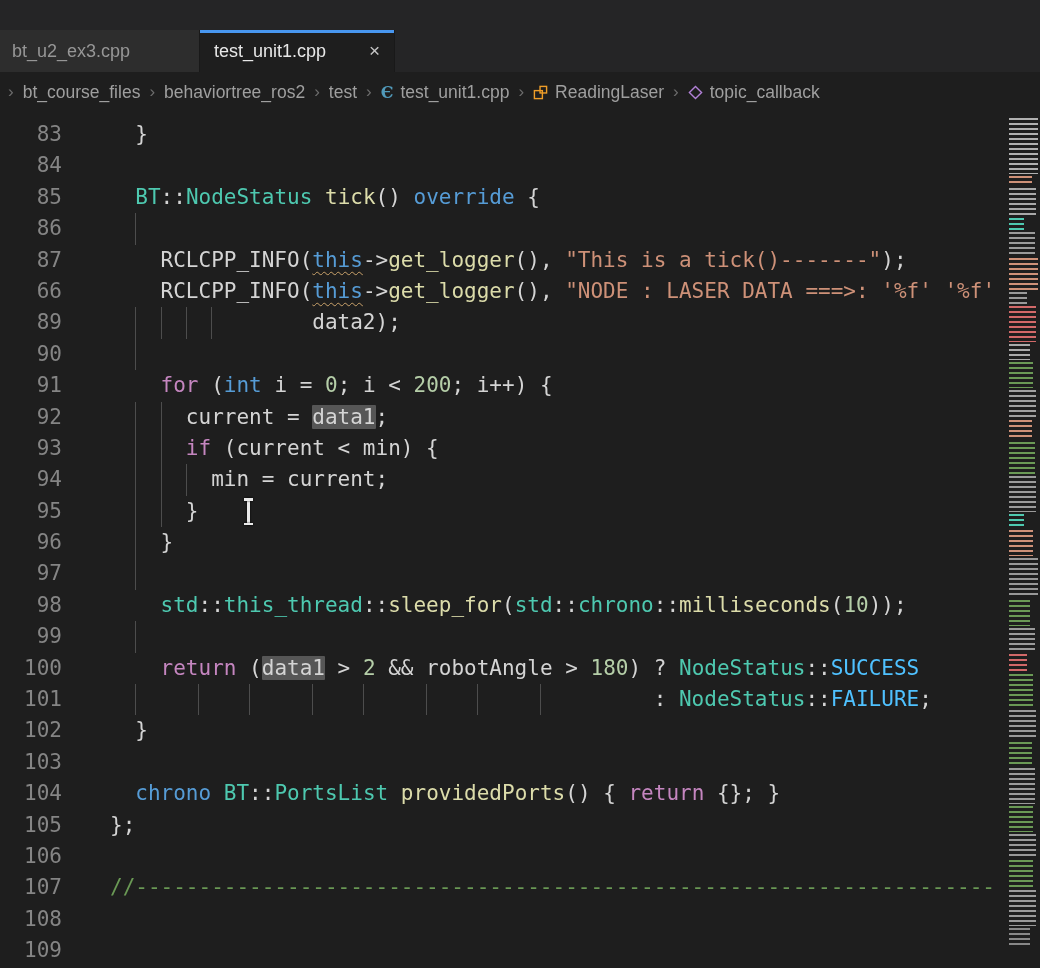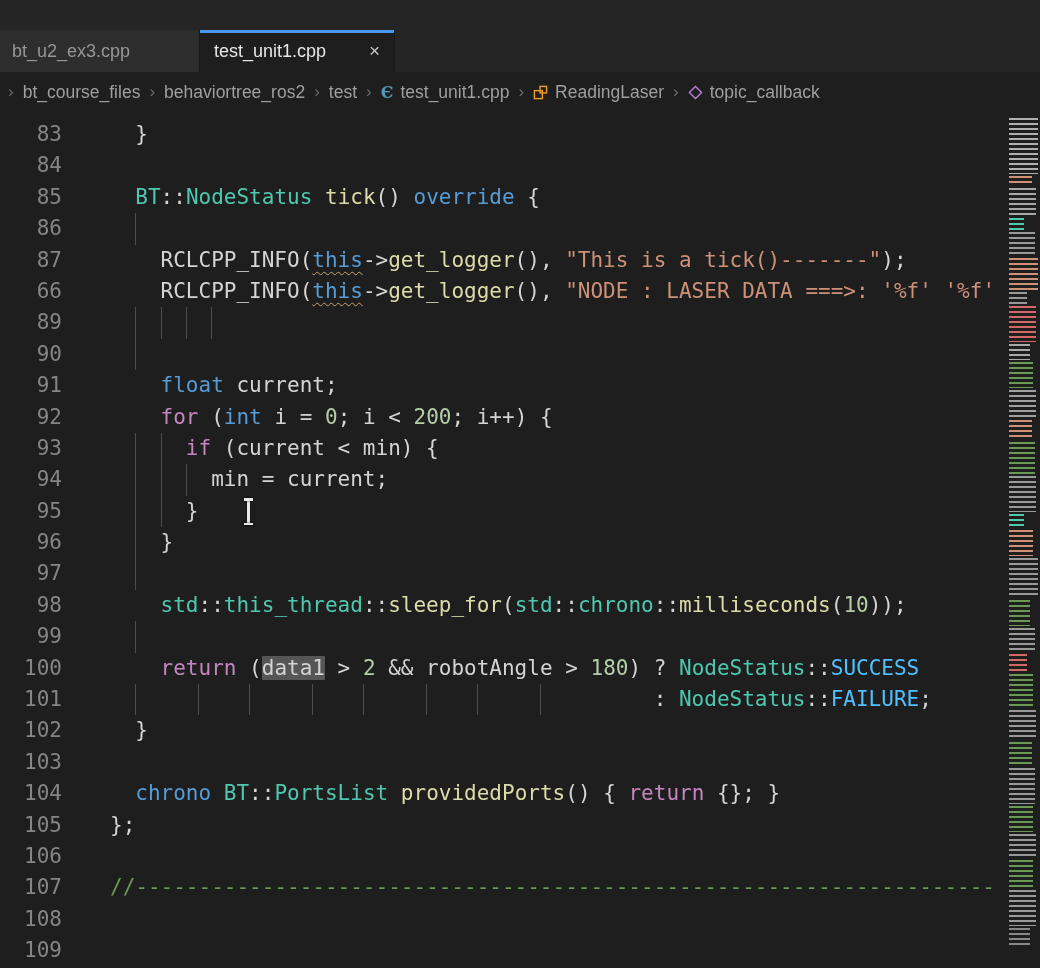--- a/index.html
+++ b/index.html
@@ -123,24 +123,24 @@
       <div class="ln">108</div>
       <div class="ln">109</div>
     </div>
   <div class="code-area">
       <div class="code-row"><span>  <span class="tk-d">}</span></span></div>
       <div class="code-row"><span></span></div>
       <div class="code-row"><span>  <span class="tk-t">BT</span><span class="tk-d">::</span><span class="tk-t">NodeStatus</span><span class="tk-d"> </span><span class="tk-f">tick</span><span class="tk-d">() </span><span class="tk-k">override</span><span class="tk-d"> {</span></span></div>
       <div class="code-row"><span class="guide" style="left: 69.28px;"></span><span></span></div>
       <div class="code-row"><span>    <span class="tk-d">RCLCPP_INFO(</span><span class="tk-k squiggle">this</span><span class="tk-d">-&gt;</span><span class="tk-f">get_logger</span><span class="tk-d">(), </span><span class="tk-s">"This is a tick()-------"</span><span class="tk-d">);</span></span></div>
       <div class="code-row"><span>    <span class="tk-d">RCLCPP_INFO(</span><span class="tk-k squiggle">this</span><span class="tk-d">-&gt;</span><span class="tk-f">get_logger</span><span class="tk-d">(), </span><span class="tk-s">"NODE : LASER DATA ===&gt;: '%f' '%f'</span></span></div>
-      <div class="code-row"><span class="guide" style="left: 69.28px;"></span><span class="guide" style="left: 94.56px;"></span><span class="guide" style="left: 119.84px;"></span><span class="guide" style="left: 145.12px;"></span></div>
+      <div class="code-row"><span class="guide" style="left: 69.28px;"></span><span class="guide" style="left: 94.56px;"></span><span class="guide" style="left: 119.84px;"></span><span class="guide" style="left: 145.12px;"></span><span>                <span class="tk-d">data2);</span></span></div>
       <div class="code-row"><span class="guide" style="left: 69.28px;"></span><span></span></div>
-      <div class="code-row"><span>    <span class="tk-k">float</span><span class="tk-d"> current;</span></span></div>
       <div class="code-row"><span>    <span class="tk-c">for</span><span class="tk-d"> (</span><span class="tk-k">int</span><span class="tk-d"> i = </span><span class="tk-n">0</span><span class="tk-d">; i &lt; </span><span class="tk-n">200</span><span class="tk-d">; i++) {</span></span></div>
+      <div class="code-row"><span class="guide" style="left: 69.28px;"></span><span class="guide" style="left: 94.56px;"></span><span>      <span class="tk-d">current = </span><span class="tk-d hl">data1</span><span class="tk-d">;</span></span></div>
       <div class="code-row"><span class="guide" style="left: 69.28px;"></span><span class="guide" style="left: 94.56px;"></span><span>      <span class="tk-c">if</span><span class="tk-d"> (current &lt; min) {</span></span></div>
       <div class="code-row"><span class="guide" style="left: 69.28px;"></span><span class="guide" style="left: 94.56px;"></span><span class="guide" style="left: 119.84px;"></span><span>        <span class="tk-d">min = current;</span></span></div>
       <div class="code-row"><span class="guide" style="left: 69.28px;"></span><span class="guide" style="left: 94.56px;"></span><span>      <span class="tk-d">}</span></span></div>
       <div class="code-row"><span class="guide" style="left: 69.28px;"></span><span>    <span class="tk-d">}</span></span></div>
       <div class="code-row"><span class="guide" style="left: 69.28px;"></span><span></span></div>
       <div class="code-row"><span>    <span class="tk-t">std</span><span class="tk-d">::</span><span class="tk-t">this_thread</span><span class="tk-d">::</span><span class="tk-f">sleep_for</span><span class="tk-d">(</span><span class="tk-t">std</span><span class="tk-d">::</span><span class="tk-t">chrono</span><span class="tk-d">::</span><span class="tk-f">milliseconds</span><span class="tk-d">(</span><span class="tk-n">10</span><span class="tk-d">));</span></span></div>
       <div class="code-row"><span class="guide" style="left: 69.28px;"></span><span></span></div>
       <div class="code-row"><span>    <span class="tk-c">return</span><span class="tk-d"> (</span><span class="tk-d hl">data1</span><span class="tk-d"> &gt; </span><span class="tk-n">2</span><span class="tk-d"> &amp;&amp; robotAngle &gt; </span><span class="tk-n">180</span><span class="tk-d">) ? </span><span class="tk-t">NodeStatus</span><span class="tk-d">::</span><span class="tk-e">SUCCESS</span></span></div>
       <div class="code-row"><span class="guide" style="left: 69.28px;"></span><span class="guide" style="left: 132.48px;"></span><span class="guide" style="left: 183.04px;"></span><span class="guide" style="left: 246.24px;"></span><span class="guide" style="left: 296.8px;"></span><span class="guide" style="left: 360px;"></span><span class="guide" style="left: 410.56px;"></span><span class="guide" style="left: 473.76px;"></span><span>                                           <span class="tk-d">: </span><span class="tk-t">NodeStatus</span><span class="tk-d">::</span><span class="tk-e">FAILURE</span><span class="tk-d">;</span></span></div>
       <div class="code-row"><span>  <span class="tk-d">}</span></span></div>

